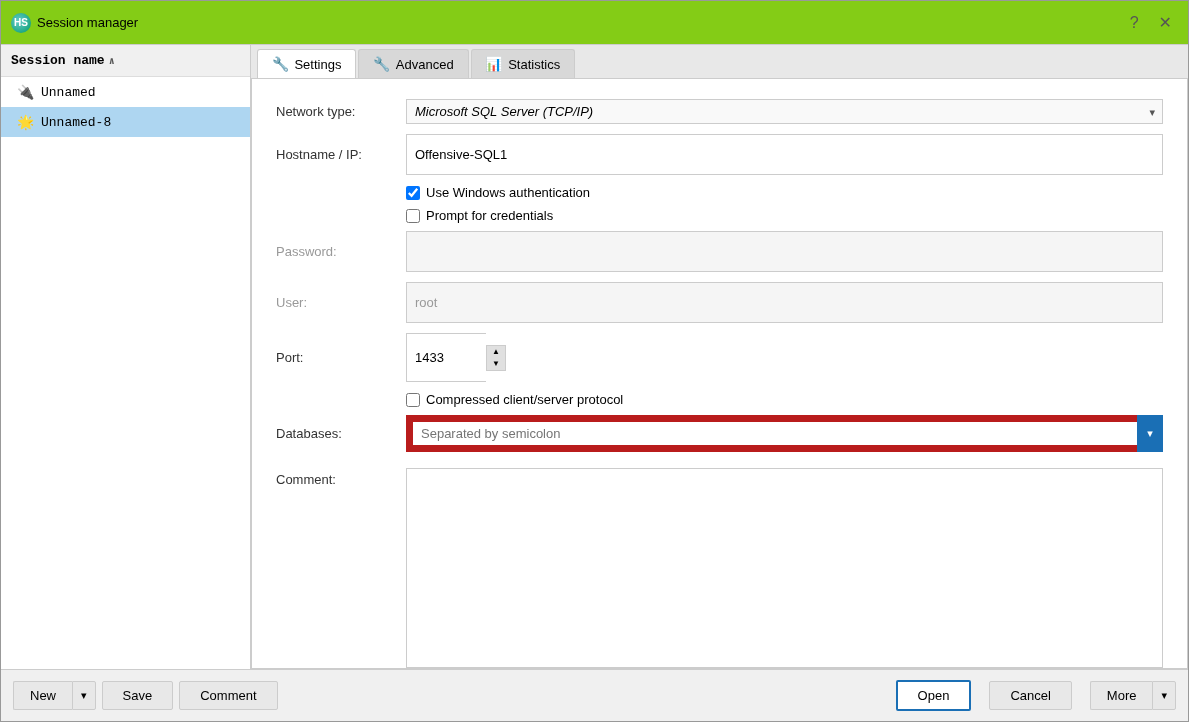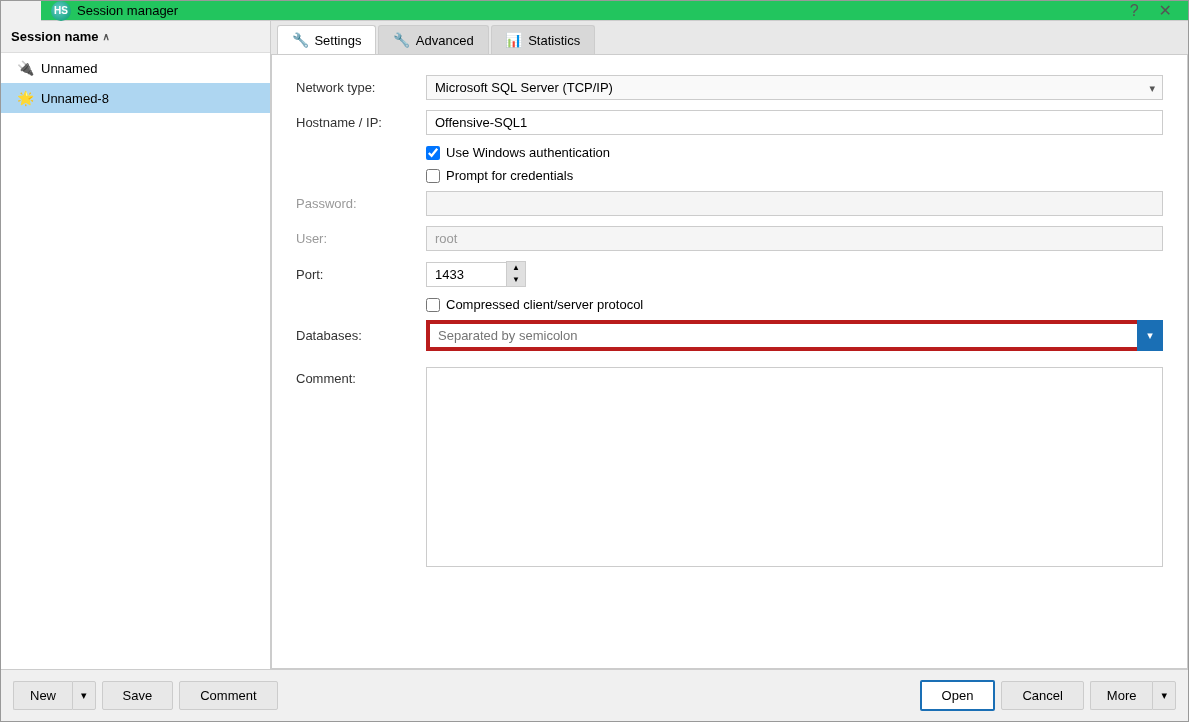--- a/index.html
+++ b/index.html
@@ -16,28 +16,27 @@
     .window {
       width: 1189px;
       height: 722px;
       background: #f0f0f0;
       border: 1px solid #999;
       box-shadow: 2px 2px 8px rgba(0,0,0,0.3);
       display: flex;
       flex-direction: column;
     }
     .title-bar {
-      background: #22c55e;
+      background: #84cc16;
       border-bottom: 1px solid #ccc;
       display: flex;
       align-items: center;
       justify-content: space-between;
       padding: 6px 10px;
-      height: 20px;
-      margin-left: 40px;
+      height: 44px;
     }
     .title-bar-left {
       display: flex;
       align-items: center;
       gap: 6px;
     }
     .app-icon {
       width: 20px;
       height: 20px;
       border-radius: 50%;
@@ -68,25 +67,26 @@
     }
 
     .main-area {
       display: flex;
       flex: 1;
       overflow: hidden;
     }
 
     
     .left-panel {
-      width: 270px;
+      width: 250px;
       border-right: 1px solid #ccc;
       background: #fff;
       display: flex;
       flex-direction: column;
+      font-family: Liberation Mono, monospace;
     }
     .session-header {
       display: flex;
       align-items: center;
       padding: 8px 10px;
       border-bottom: 1px solid #ddd;
       background: #f0f0f0;
       font-weight: 600;
       font-size: 13px;
       cursor: pointer;
@@ -190,37 +190,38 @@
       flex: 1;
     }
     .form-select {
       width: 100%;
       padding: 4px 8px;
       border: 1px solid #ccc;
       background: #f9f9f9;
       font-size: 13px;
       appearance: none;
       cursor: pointer;
+      font-style: italic;
     }
     .select-wrapper {
       position: relative;
       flex: 1;
     }
     .select-arrow {
       position: absolute;
       right: 8px;
       top: 50%;
       transform: translateY(-50%);
       pointer-events: none;
       color: #555;
       font-size: 11px;
     }
     .form-input {
       width: 100%;
-      padding: 4px 8px;
+      padding: 12px 8px;
       border: 1px solid #ccc;
       background: #fff;
       font-size: 13px;
     }
     .form-input.disabled {
       background: #f5f5f5;
       color: #999;
     }
     .checkbox-row {
       display: flex;
@@ -235,21 +236,21 @@
       height: 14px;
       cursor: pointer;
     }
     .port-wrapper {
       display: flex;
       align-items: center;
       gap: 0;
     }
     .port-input {
       width: 80px;
-      padding: 4px 8px;
+      padding: 16px 8px;
       border: 1px solid #ccc;
       border-right: none;
       background: #fff;
       font-size: 13px;
     }
     .spinner-buttons {
       display: flex;
       flex-direction: column;
       border: 1px solid #ccc;
     }
@@ -266,21 +267,21 @@
       line-height: 1;
     }
 
     .databases-wrapper {
       position: relative;
       flex: 1;
     }
     .databases-input {
       width: 100%;
       padding: 4px 28px 4px 8px;
-      border: 4px solid #b91c1c;
+      border: 7px solid #b91c1c;
       background: #fff;
       font-size: 13px;
       color: #999;
       cursor: pointer;
     }
     .databases-arrow {
       position: absolute;
       right: 0;
       top: 0;
       bottom: 0;
@@ -315,21 +316,21 @@
       height: 52px;
     }
     .bottom-left {
       display: flex;
       align-items: center;
       gap: 6px;
     }
     .bottom-right {
       display: flex;
       align-items: center;
-      gap: 6px;
+      gap: 18px;
     }
     .btn {
       padding: 6px 20px;
       font-size: 13px;
       border: 1px solid #ccc;
       background: #e8e8e8;
       cursor: pointer;
       border-radius: 2px;
     }
     .btn-primary {

